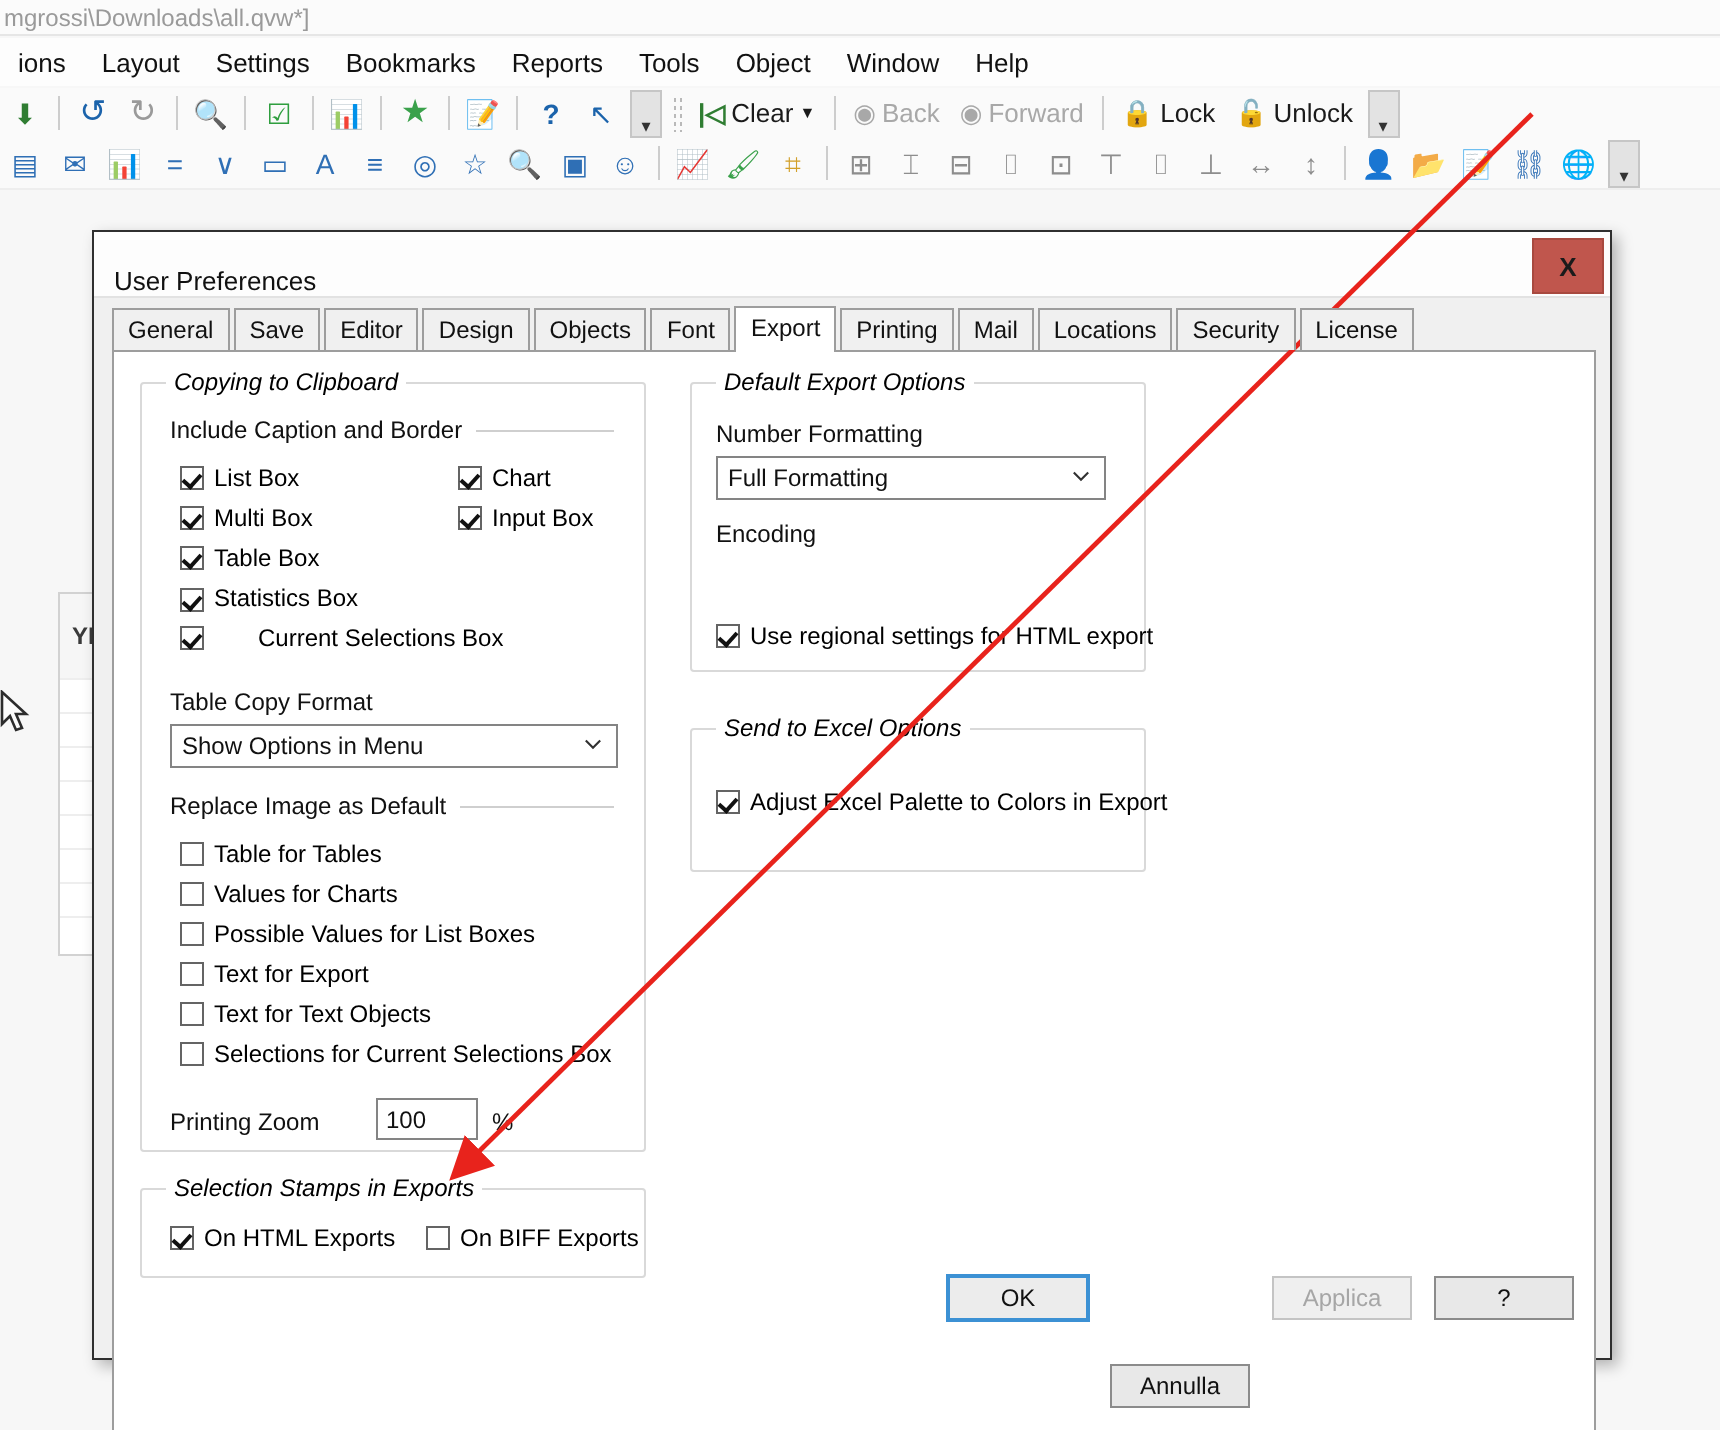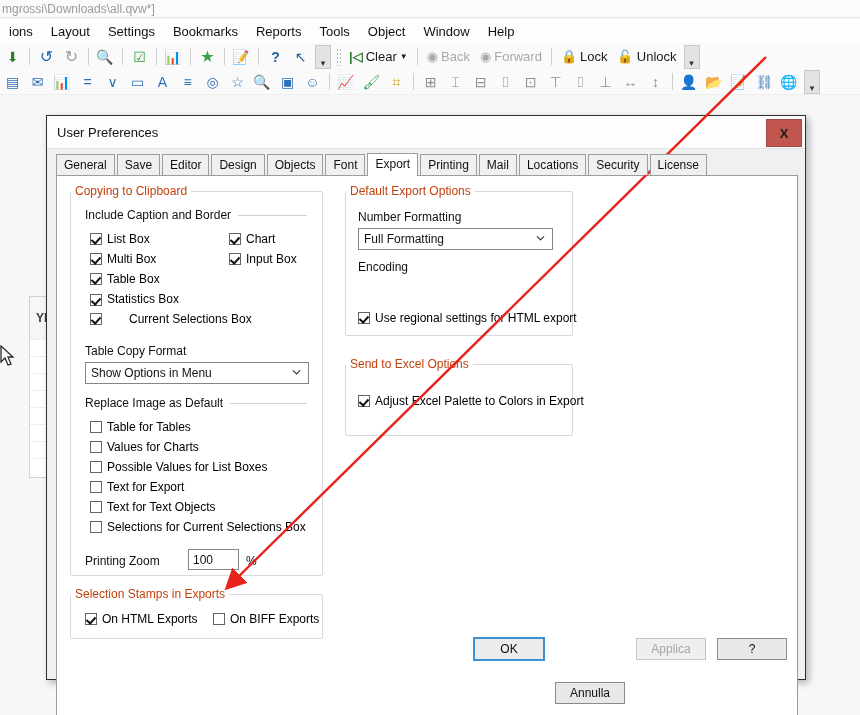--- a/index.html
+++ b/index.html
@@ -75,21 +75,21 @@
   
   #mouse-cursor{position:absolute;left:0px;top:345px;width:16px;height:22px;}
 
   
   #dialog{
     position:absolute;left:46px;top:115px;width:760px;height:565px;
     background:#f0f0f0;border:1px solid #2f2f2f;box-sizing:border-box;
     box-shadow:3px 3px 7px rgba(0,0,0,.28);
   }
   #dialog-titlebar{
-    height:32px;background:#fdfdfd;display:flex;align-items:center;
+    height:32px;background:#fdfdfd;display:flex;align-items:flex-end;
     border-bottom:1px solid #e2e2e2;position:relative;
   }
   #dialog-title{font-size:13px;color:#111;padding-left:10px;}
   #dialog-close{
     position:absolute;right:3px;top:3px;width:34px;height:26px;
     background:#c0564d;border:1px solid #a8493f;
     display:flex;align-items:center;justify-content:center;
     color:#1b1b1b;font-size:13px;font-weight:bold;cursor:pointer;
   }
 
@@ -109,22 +109,22 @@
   }
 
   #tabpage{
     position:absolute;left:9px;top:59px;width:742px;height:571px;
     background:#fff;border:1px solid #9d9d9d;box-sizing:border-box;
   }
 
   
   .group{position:absolute;border:1px solid #d9d9d9;border-radius:2px;box-sizing:border-box;}
   .group > .group-title{
-    position:absolute;top:-8px;left:0;background:#fff;padding:0 4px;
-    font-size:12px;color:#c2410c;white-space:nowrap;
+    position:absolute;top:-8px;left:12px;background:#fff;padding:0 4px;
+    font-size:12px;color:#000000;white-space:nowrap;font-style:italic;
   }
   .sub-head{
     position:absolute;display:flex;align-items:center;gap:7px;
     font-size:12px;color:#111;white-space:nowrap;
   }
   .sub-head .rule{height:1px;background:#cfcfcf;flex:1 1 auto;min-width:40px;}
 
   
   .cb{position:absolute;display:flex;align-items:center;font-size:12px;color:#000000;white-space:nowrap;cursor:default;}
   .cb .box{

